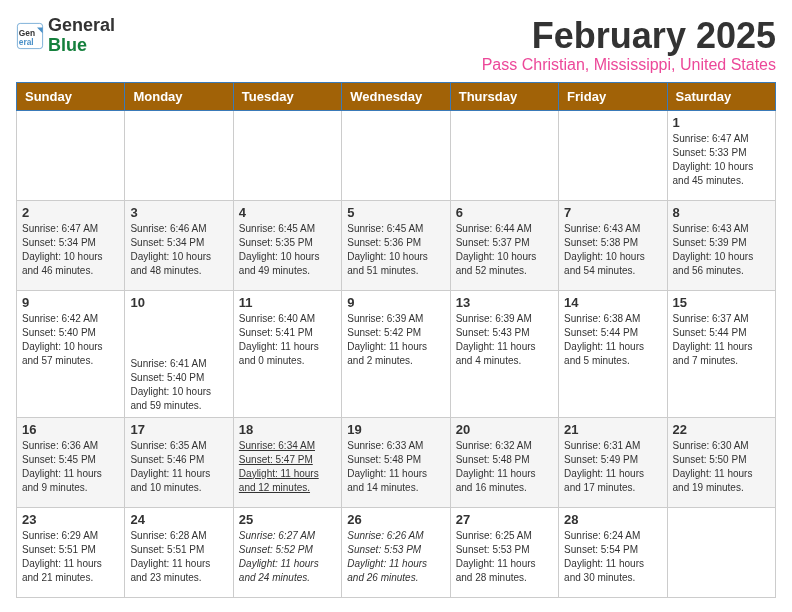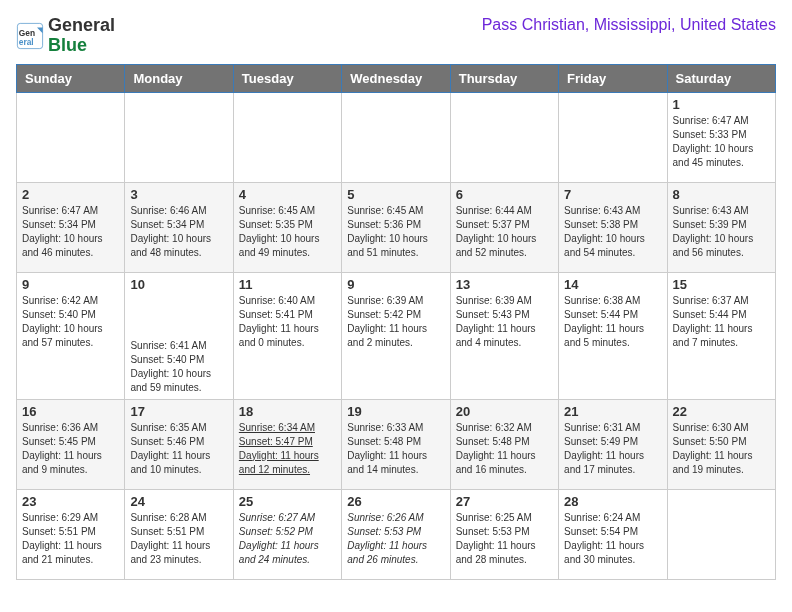--- a/index.html
+++ b/index.html
@@ -38,29 +38,29 @@
       text-align: right;
     }
     .month-title {
       font-size: 36px;
       font-weight: bold;
       color: #333;
       line-height: 1.1;
     }
     .location-title {
       font-size: 16px;
-      color: #6d28d9;
+      color: #ec4899;
     }
     .calendar {
       width: 100%;
       border-collapse: collapse;
       border: 1px solid #ccc;
     }
     .calendar th {
-      background: #737373;
+      background: #a16207;
       color: #fff;
       font-size: 13px;
       font-weight: bold;
       padding: 6px 8px;
       text-align: left;
       border: 1px solid #3a7ab8;
     }
     .calendar td {
       width: calc(100%/7);
       vertical-align: top;
@@ -100,20 +100,21 @@
       <text x="4" y="20" font-family="Arial" font-size="12" font-weight="bold" fill="#333">Gen</text>
       <text x="4" y="33" font-family="Arial" font-size="12" font-weight="bold" fill="#4a90c8">eral</text>
       <polygon points="30,8 38,16 38,8" fill="#4a90c8"></polygon>
     </svg>
     <div class="logo-text">
       <div>General</div>
       <div><span>Blue</span></div>
     </div>
   </div>
   <div class="title-area">
+    <div class="month-title">February 2025</div>
     <div class="location-title">Pass Christian, Mississippi, United States</div>
   </div>
 </div>
 
 <table class="calendar">
   <thead>
     <tr>
     <th>Sunday</th>
         <th>Monday</th>
         <th>Tuesday</th>

